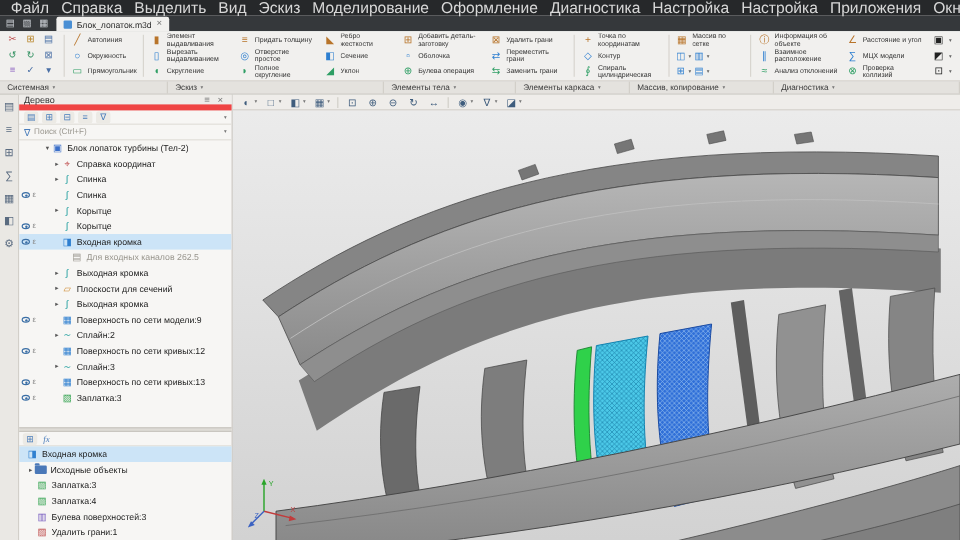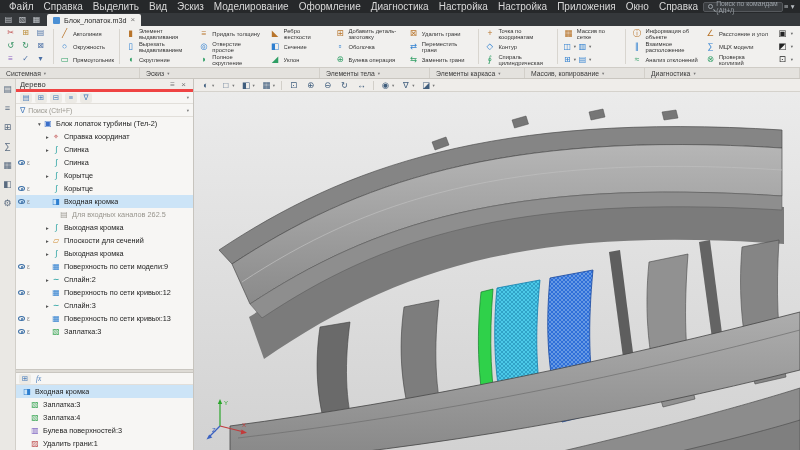--- a/index.html
+++ b/index.html
@@ -1,19 +1,19 @@
 <!DOCTYPE html>
 <html style="--menubar-bg: #26282a; --menubar-text: #d8d8d8; --ribbon-bg: #f1f0ee; --strip-bg: #e4e2de; --panel-bg: #f7f6f4; --selection: #cce4f7; --viewport-top: #ececec; --viewport-bottom: #d2d2d2;"><head>
 <meta charset="utf-8">
 <style>
 *{margin:0;padding:0;box-sizing:border-box}
 html,body{width:800px;height:450px;overflow:hidden;font-family:"Liberation Sans","DejaVu Sans",sans-serif;font-size:8px;color:#222;background:#e8e8e8}
 
 .menubar{height:13px;background:var(--menubar-bg,#26282a);display:flex;align-items:center;padding:0 4px;color:var(--menubar-text,#d8d8d8)}
-.mi{padding:0 5px;font-size:10px;line-height:13px;white-space:nowrap}
+.mi{padding:0 5px;font-size:13px;line-height:13px;white-space:nowrap}
 .msp{flex:1}
 .cmdsearch{display:flex;align-items:center;gap:3px;background:#3a3d40;border:1px solid #55585c;border-radius:2px;height:10px;padding:0 4px;width:148px;color:#9aa0a6;font-size:6.8px}
 .mag{width:5px;height:5px;border:1px solid #9aa0a6;border-radius:50%;position:relative;flex:none}
 .mag::after{content:"";position:absolute;width:3px;height:1px;background:#9aa0a6;transform:rotate(45deg);left:3.5px;top:4.5px}
 .mico{width:13px;text-align:center;font-size:7.5px;color:#b9bdc2}
 
 .tabrow{height:13px;background:#35383b;display:flex;align-items:flex-end;padding:0 2px;gap:1px}
 .tico{width:13px;text-align:center;color:#c9cdd2;font-size:8px;line-height:13px}
 .doctab{display:flex;align-items:center;gap:4px;background:#f1f0ee;height:12px;padding:0 6px;border-radius:2px 2px 0 0;font-size:7.2px;color:#2a2a2a;margin-left:3px}
 .doctab .dot{width:7px;height:7px;background:#4a8fd4;border-radius:1px;flex:none}
@@ -39,21 +39,21 @@
 
 .strip{height:11px;background:var(--strip-bg,#e4e2de);border-bottom:1px solid #c9c6c0;display:flex;font-size:6.8px;color:#3a3a3a}
 .pit{display:flex;align-items:center;gap:3px;padding:0 6px;border-right:1px solid #d2cfc9;white-space:nowrap;overflow:hidden}
 .dd{font-size:4.5px;color:#777}
 
 .main{display:flex;height:371px}
 .lstrip{width:16px;background:#eae8e4;border-right:1px solid #d2cfc9;display:flex;flex-direction:column;align-items:center;padding-top:4px;gap:7px}
 .lsico{width:12px;height:12px;font-size:9px;line-height:12px;text-align:center;color:#5a6b80}
 
 .tree{width:178px;background:var(--panel-bg,#f7f6f4);border-right:1px solid #c7c4be;display:flex;flex-direction:column}
-.thead{height:13px;display:flex;align-items:center;padding:0 4px;font-size:7.5px;color:#333;background:#efedea;border-bottom:3px solid #ef4444}
+.thead{height:13px;display:flex;align-items:center;padding:0 4px;font-size:7.5px;color:#333;background:#efedea;border-bottom:5px solid #ef4444}
 .thead .sp{flex:1}
 .hico{width:11px;text-align:center;color:#777;font-size:8px}
 .ttools{height:12px;display:flex;align-items:center;gap:3px;padding:0 4px;border-bottom:1px solid #e2dfda}
 .tt{width:12px;height:10px;font-size:7.5px;line-height:10px;text-align:center;color:#4a7dbb;background:#eceae5;border-radius:2px}
 .ttools .sp{flex:1}
 .tsearch{height:13px;display:flex;align-items:center;gap:3px;padding:0 4px;border-bottom:1px solid #e2dfda;color:#9a978f}
 .funnel{color:#4a7dbb;font-size:8px}
 .tsearch .ph{font-size:6.8px;flex:1}
 .trows{flex:1;overflow:hidden}
 .trow{height:13px;display:flex;align-items:center;font-size:7.3px;white-space:nowrap;padding-right:2px}
@@ -509,20 +509,26 @@
     </div>
 
     <div>
       <div class="trow sel">
           <span class="gut g2"></span>
           <span class="tic ic-sf">◨</span>
           <span class="tl">Входная кромка</span>
         </div>
       <div class="trow">
           <span class="gut g2"></span>
+          <span class="exp">▸</span>
+          <span class="fold"></span>
+          <span class="tl">Исходные объекты</span>
+        </div>
+      <div class="trow">
+          <span class="gut g2"></span>
           <span class="ind8"></span>
           <span class="tic ic-pt">▧</span>
           <span class="tl">Заплатка:3</span>
         </div>
       <div class="trow">
           <span class="gut g2"></span>
           <span class="ind8"></span>
           <span class="tic ic-pt">▧</span>
           <span class="tl">Заплатка:4</span>
         </div>

